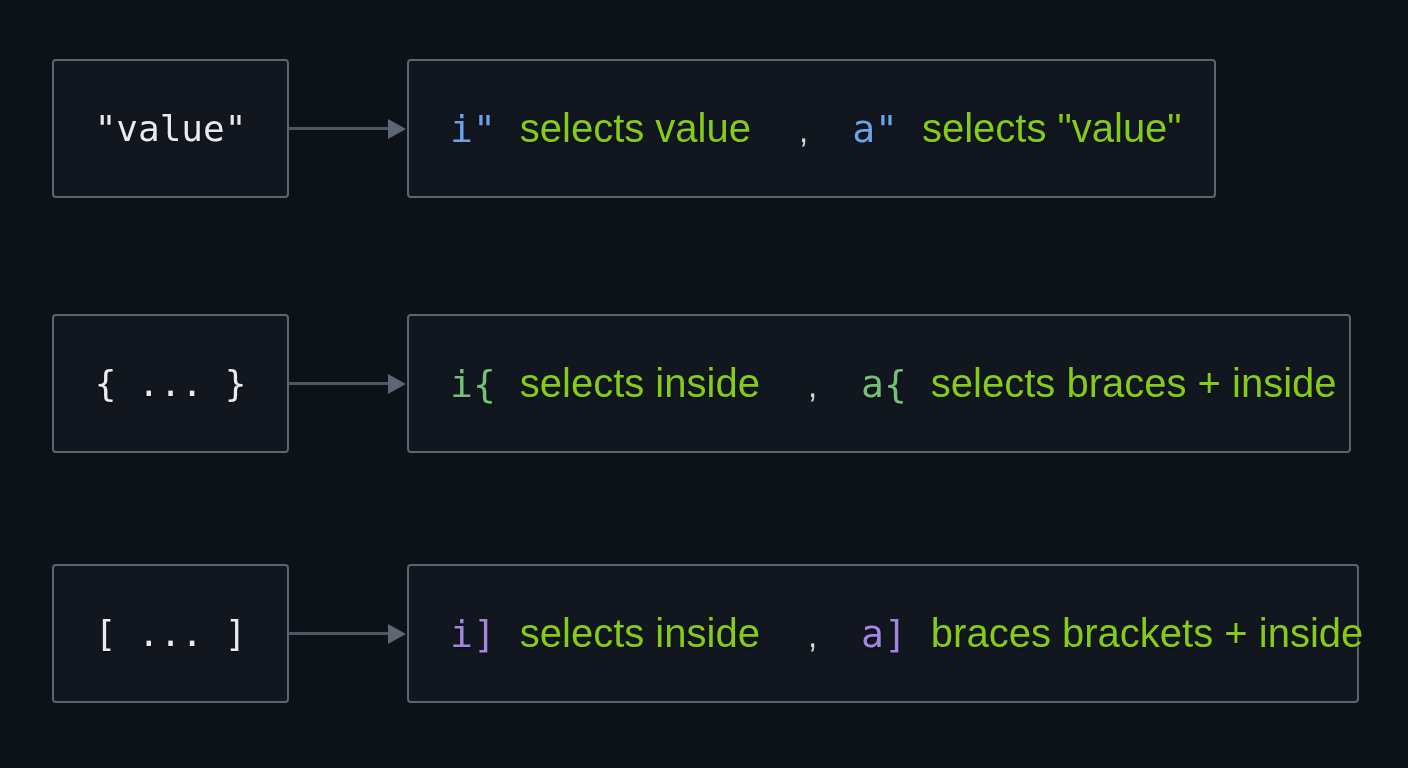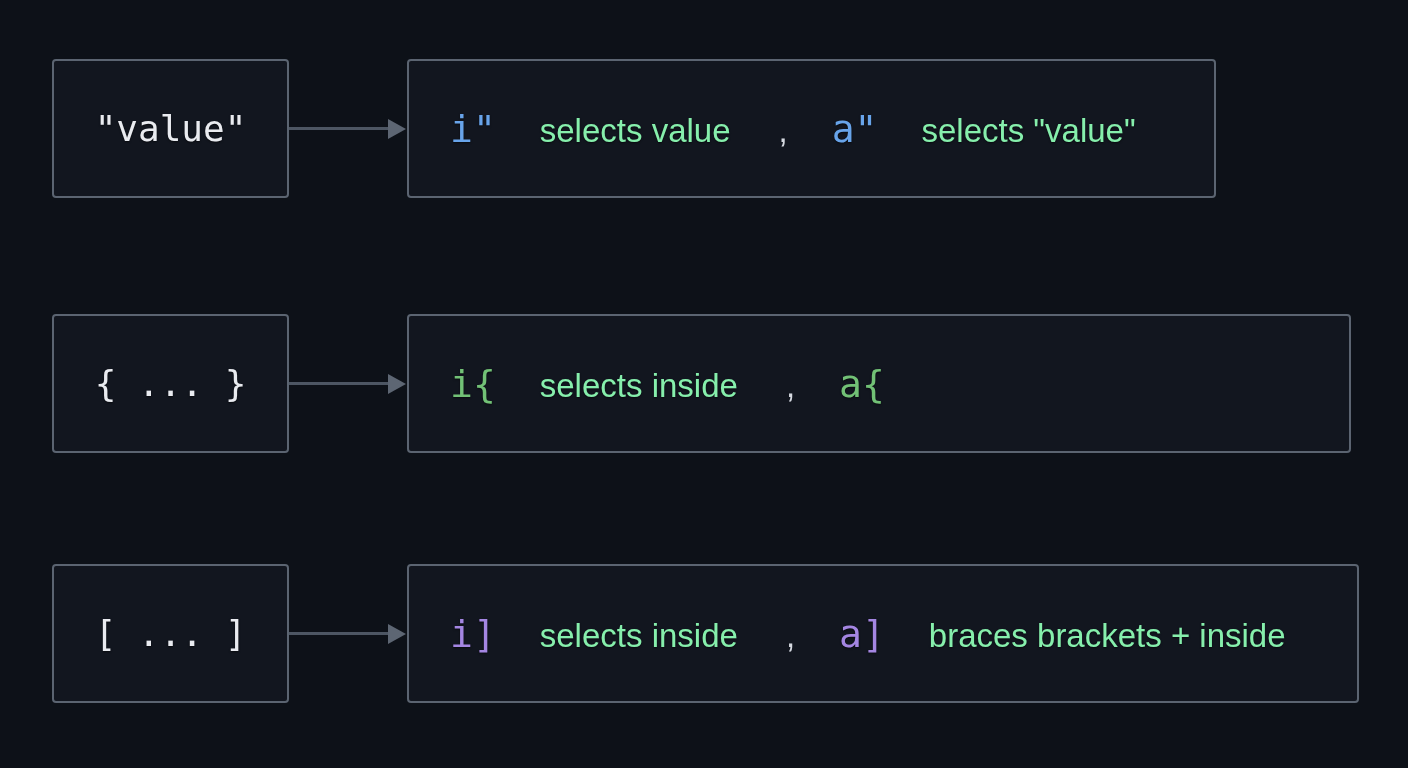--- a/index.html
+++ b/index.html
@@ -48,23 +48,23 @@
     white-space: pre;
     text-shadow: 0 1px 2px rgba(0,0,0,0.55);
   }
   .dst-content { display: flex; align-items: baseline; white-space: pre; }
   .key {
     font-size: 38px;
     text-shadow: 0 1px 2px rgba(0,0,0,0.55);
   }
   .key2 { margin-left: 44px; }
   .desc {
-    font-size: 33px;
-    color: #86efac;
-    margin-left: 44px;
+    font-size: 40px;
+    color: #84cc16;
+    margin-left: 24px;
     text-shadow: 0 1px 2px rgba(0,0,0,0.55);
   }
   .comma {
     font-size: 33px;
     color: #d6dae1;
     margin-left: 48px;
   }
 
   .arrow {
     position: absolute;
@@ -120,20 +120,21 @@
     <div class="arrow">
       <span class="arrow-line"></span>
       <span class="arrow-head"></span>
     </div>
     <div class="box dst-box">
       <div class="dst-content">
         <span class="mono key" style="color: rgb(114, 193, 118);">i{</span>
         <span class="desc">selects inside</span>
         <span class="comma">,</span>
         <span class="mono key key2" style="color: rgb(114, 193, 118);">a{</span>
+        <span class="desc">selects braces + inside</span>
       </div>
     </div>
   </div>
 
   <div class="row r3">
     <div class="box src-box">
       <span class="mono src-text">[ ... ]</span>
     </div>
     <div class="arrow">
       <span class="arrow-line"></span>

